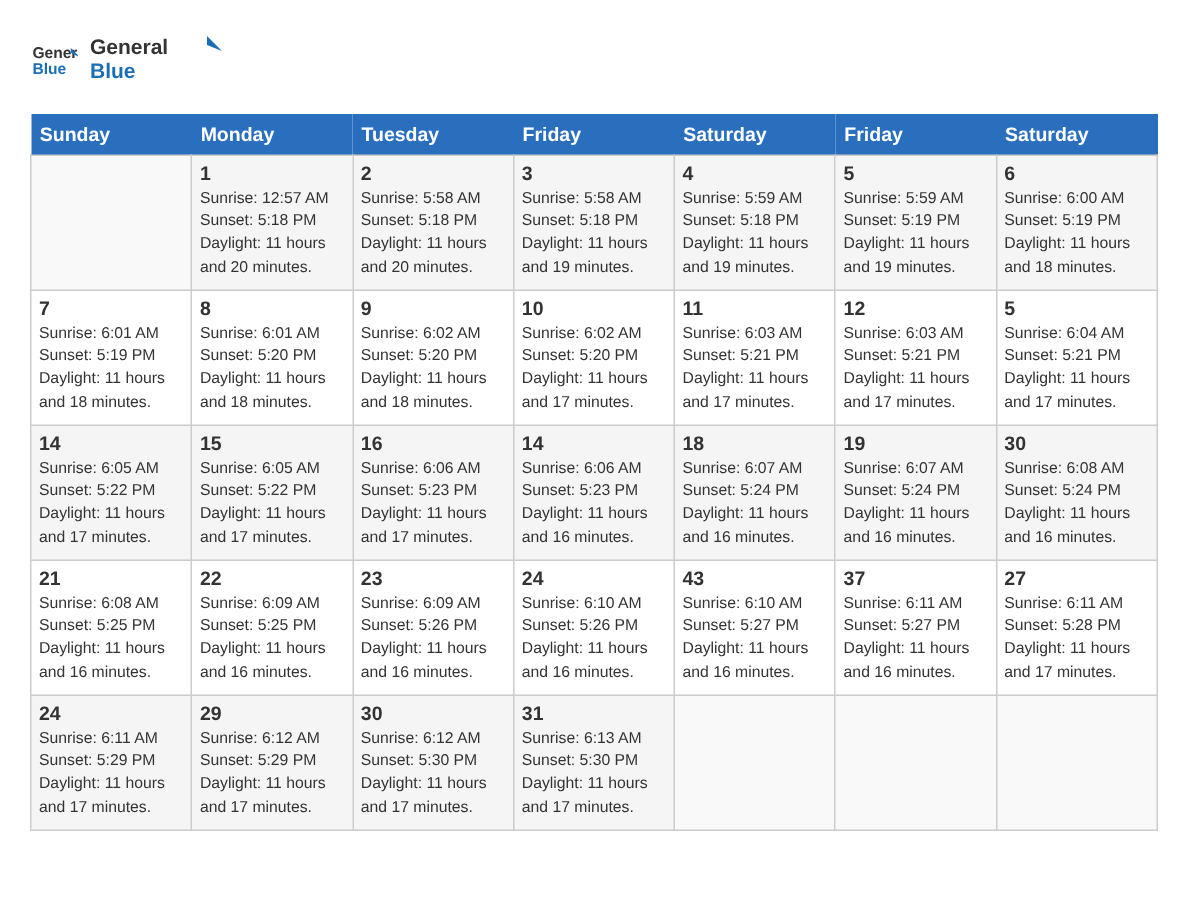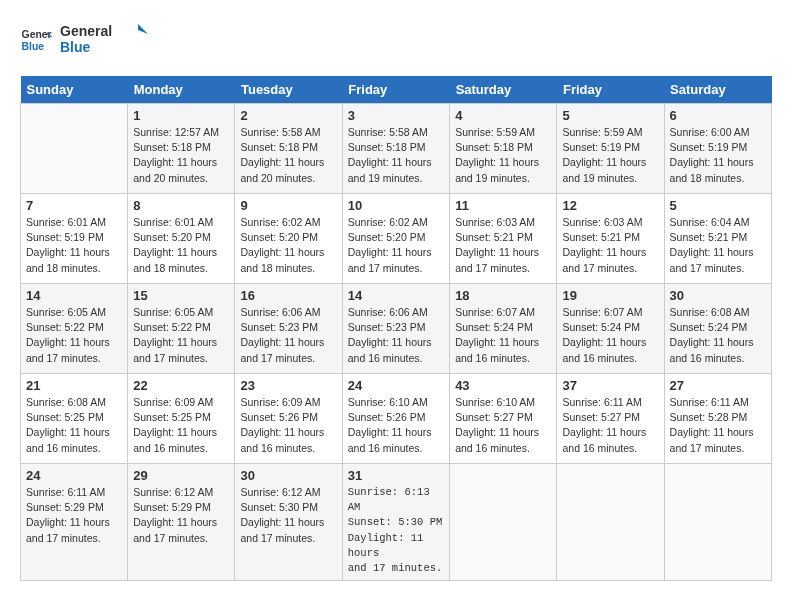--- a/index.html
+++ b/index.html
@@ -332,21 +332,21 @@
         </td>
         <td>
           <div class="day-num">30</div>
           <div class="day-info" style="white-space: pre-line;">Sunrise: 6:12 AM
 Sunset: 5:30 PM
 Daylight: 11 hours
 and 17 minutes.</div>
         </td>
         <td>
           <div class="day-num">31</div>
-          <div class="day-info" style="white-space: pre-line; font-family: Liberation Mono, monospace;">Sunrise: 6:13 AM
+          <div class="day-info" style="white-space: pre-line;">Sunrise: 6:13 AM
 Sunset: 5:30 PM
 Daylight: 11 hours
 and 17 minutes.</div>
         </td>
         <td class="empty-cell"></td>
         <td class="empty-cell"></td>
         <td class="empty-cell"></td>
       </tr>
     </tbody>
 </table>

